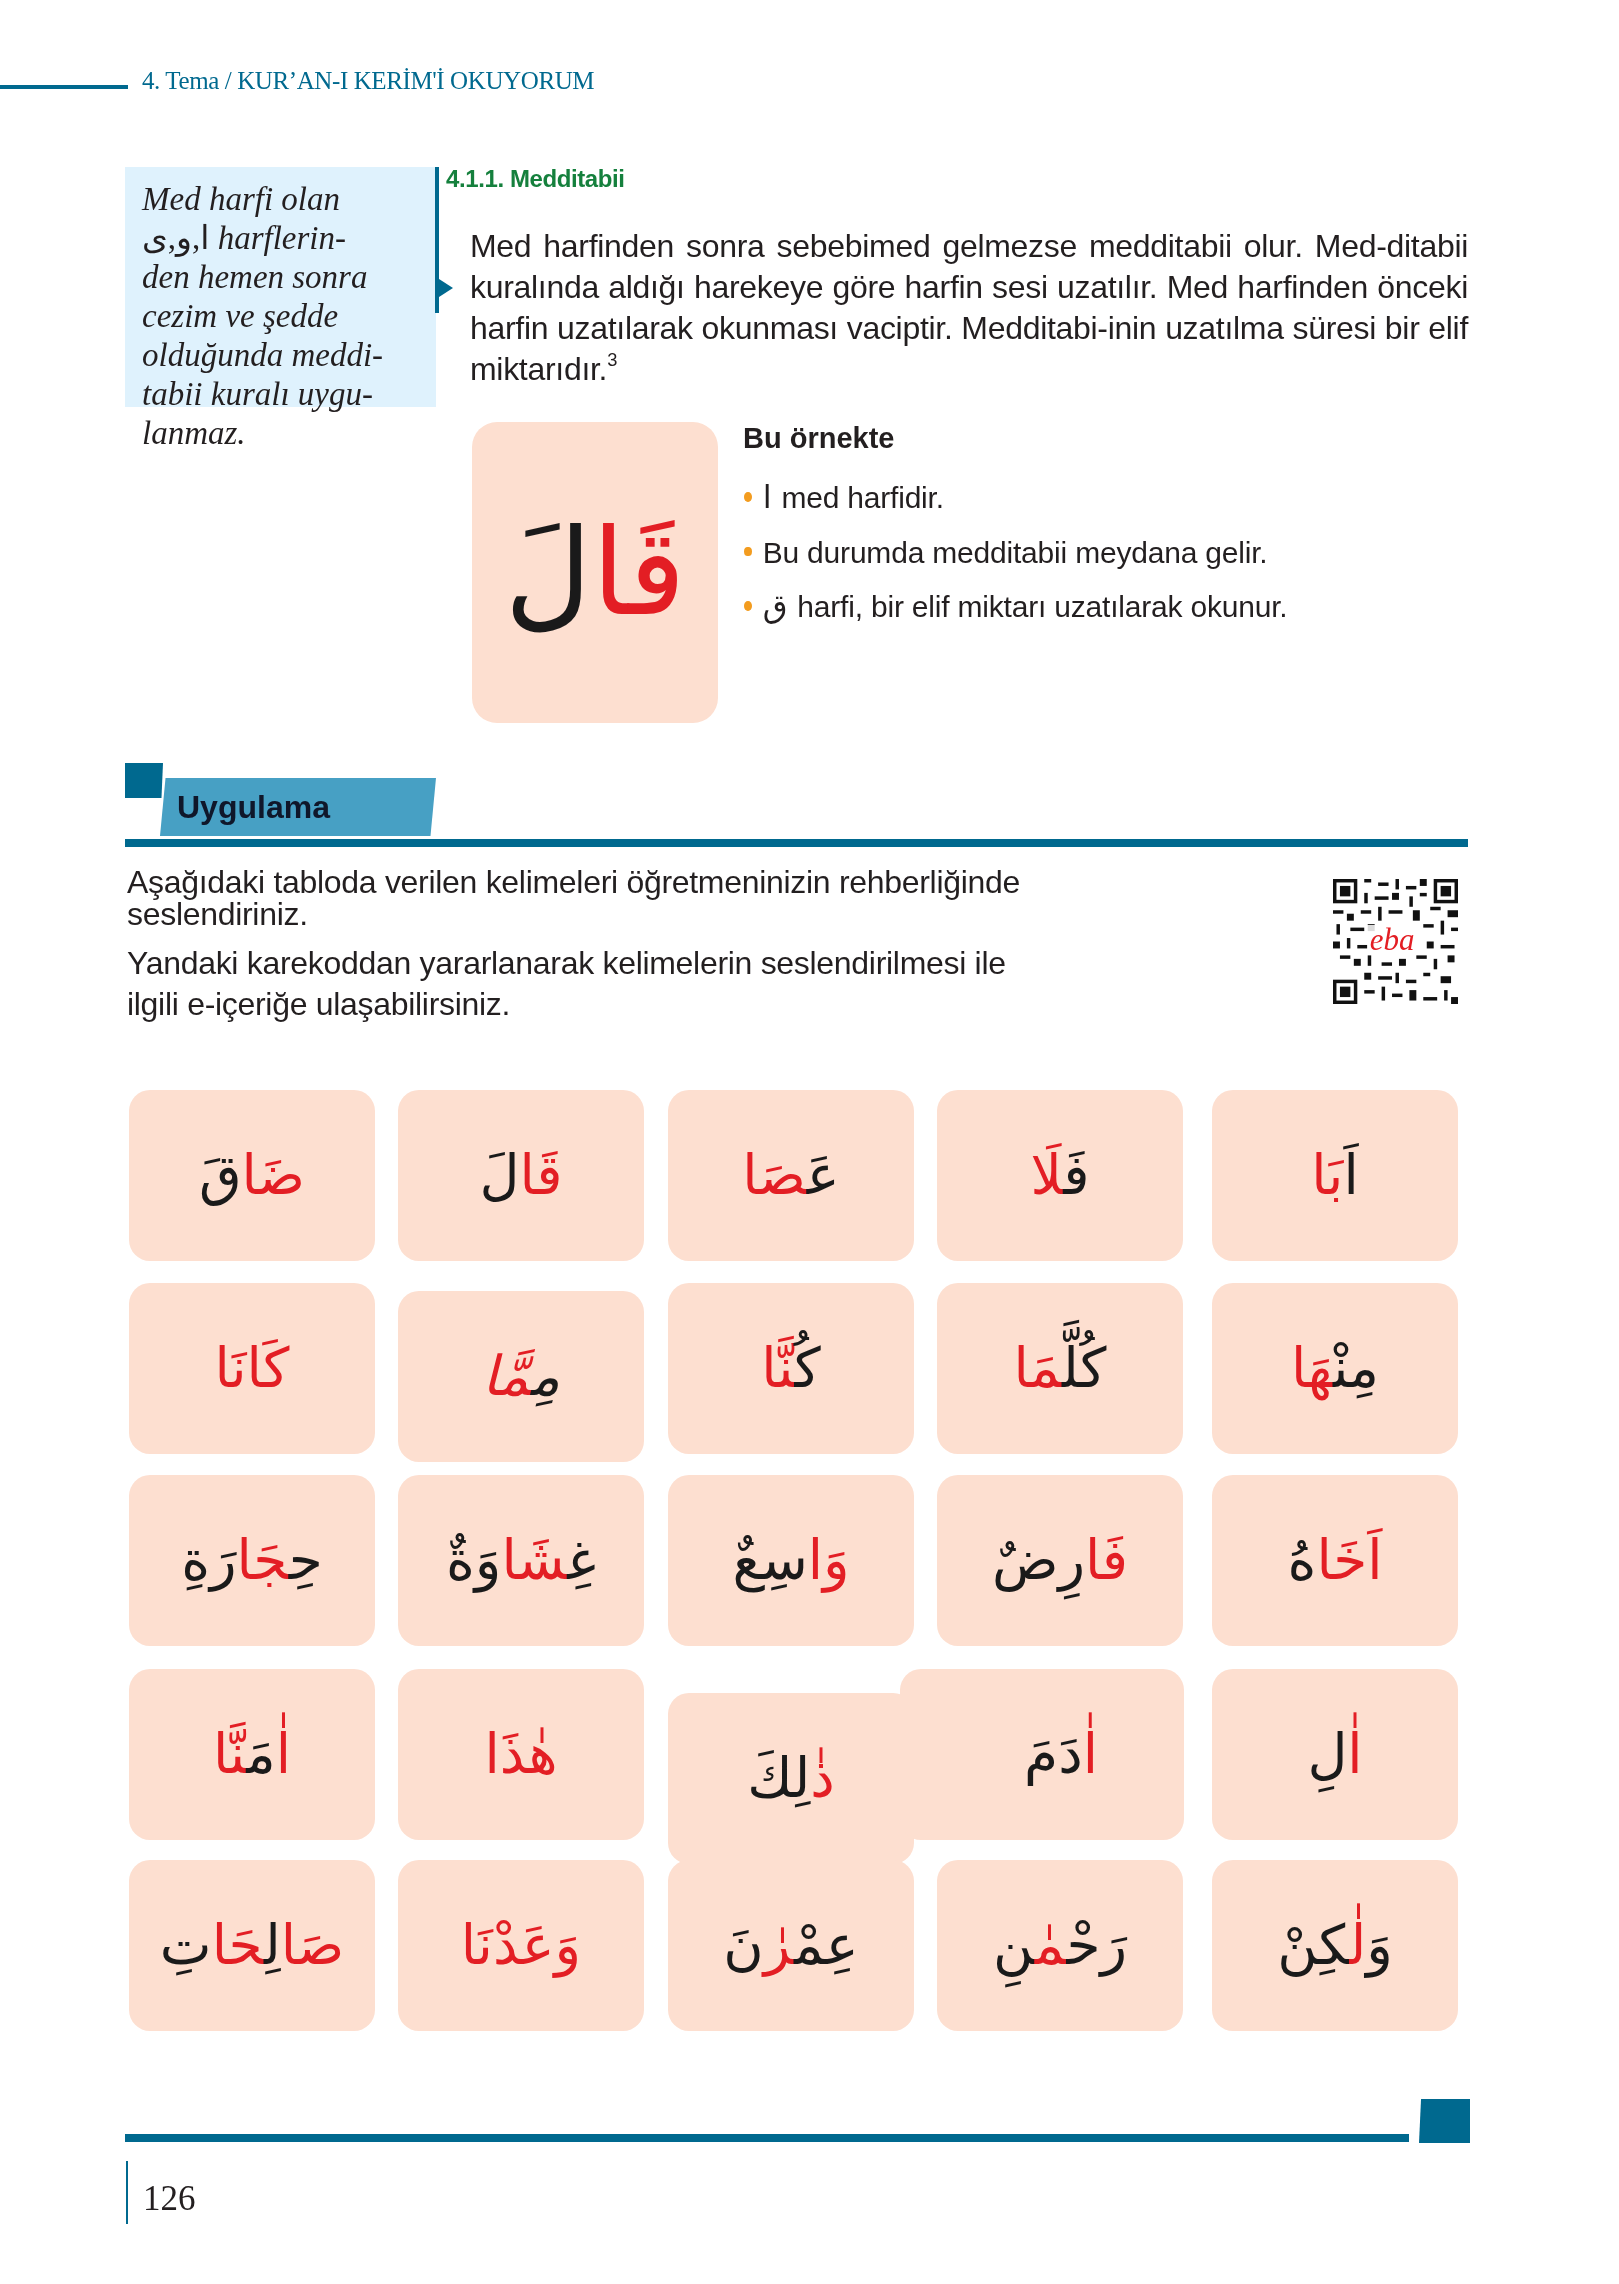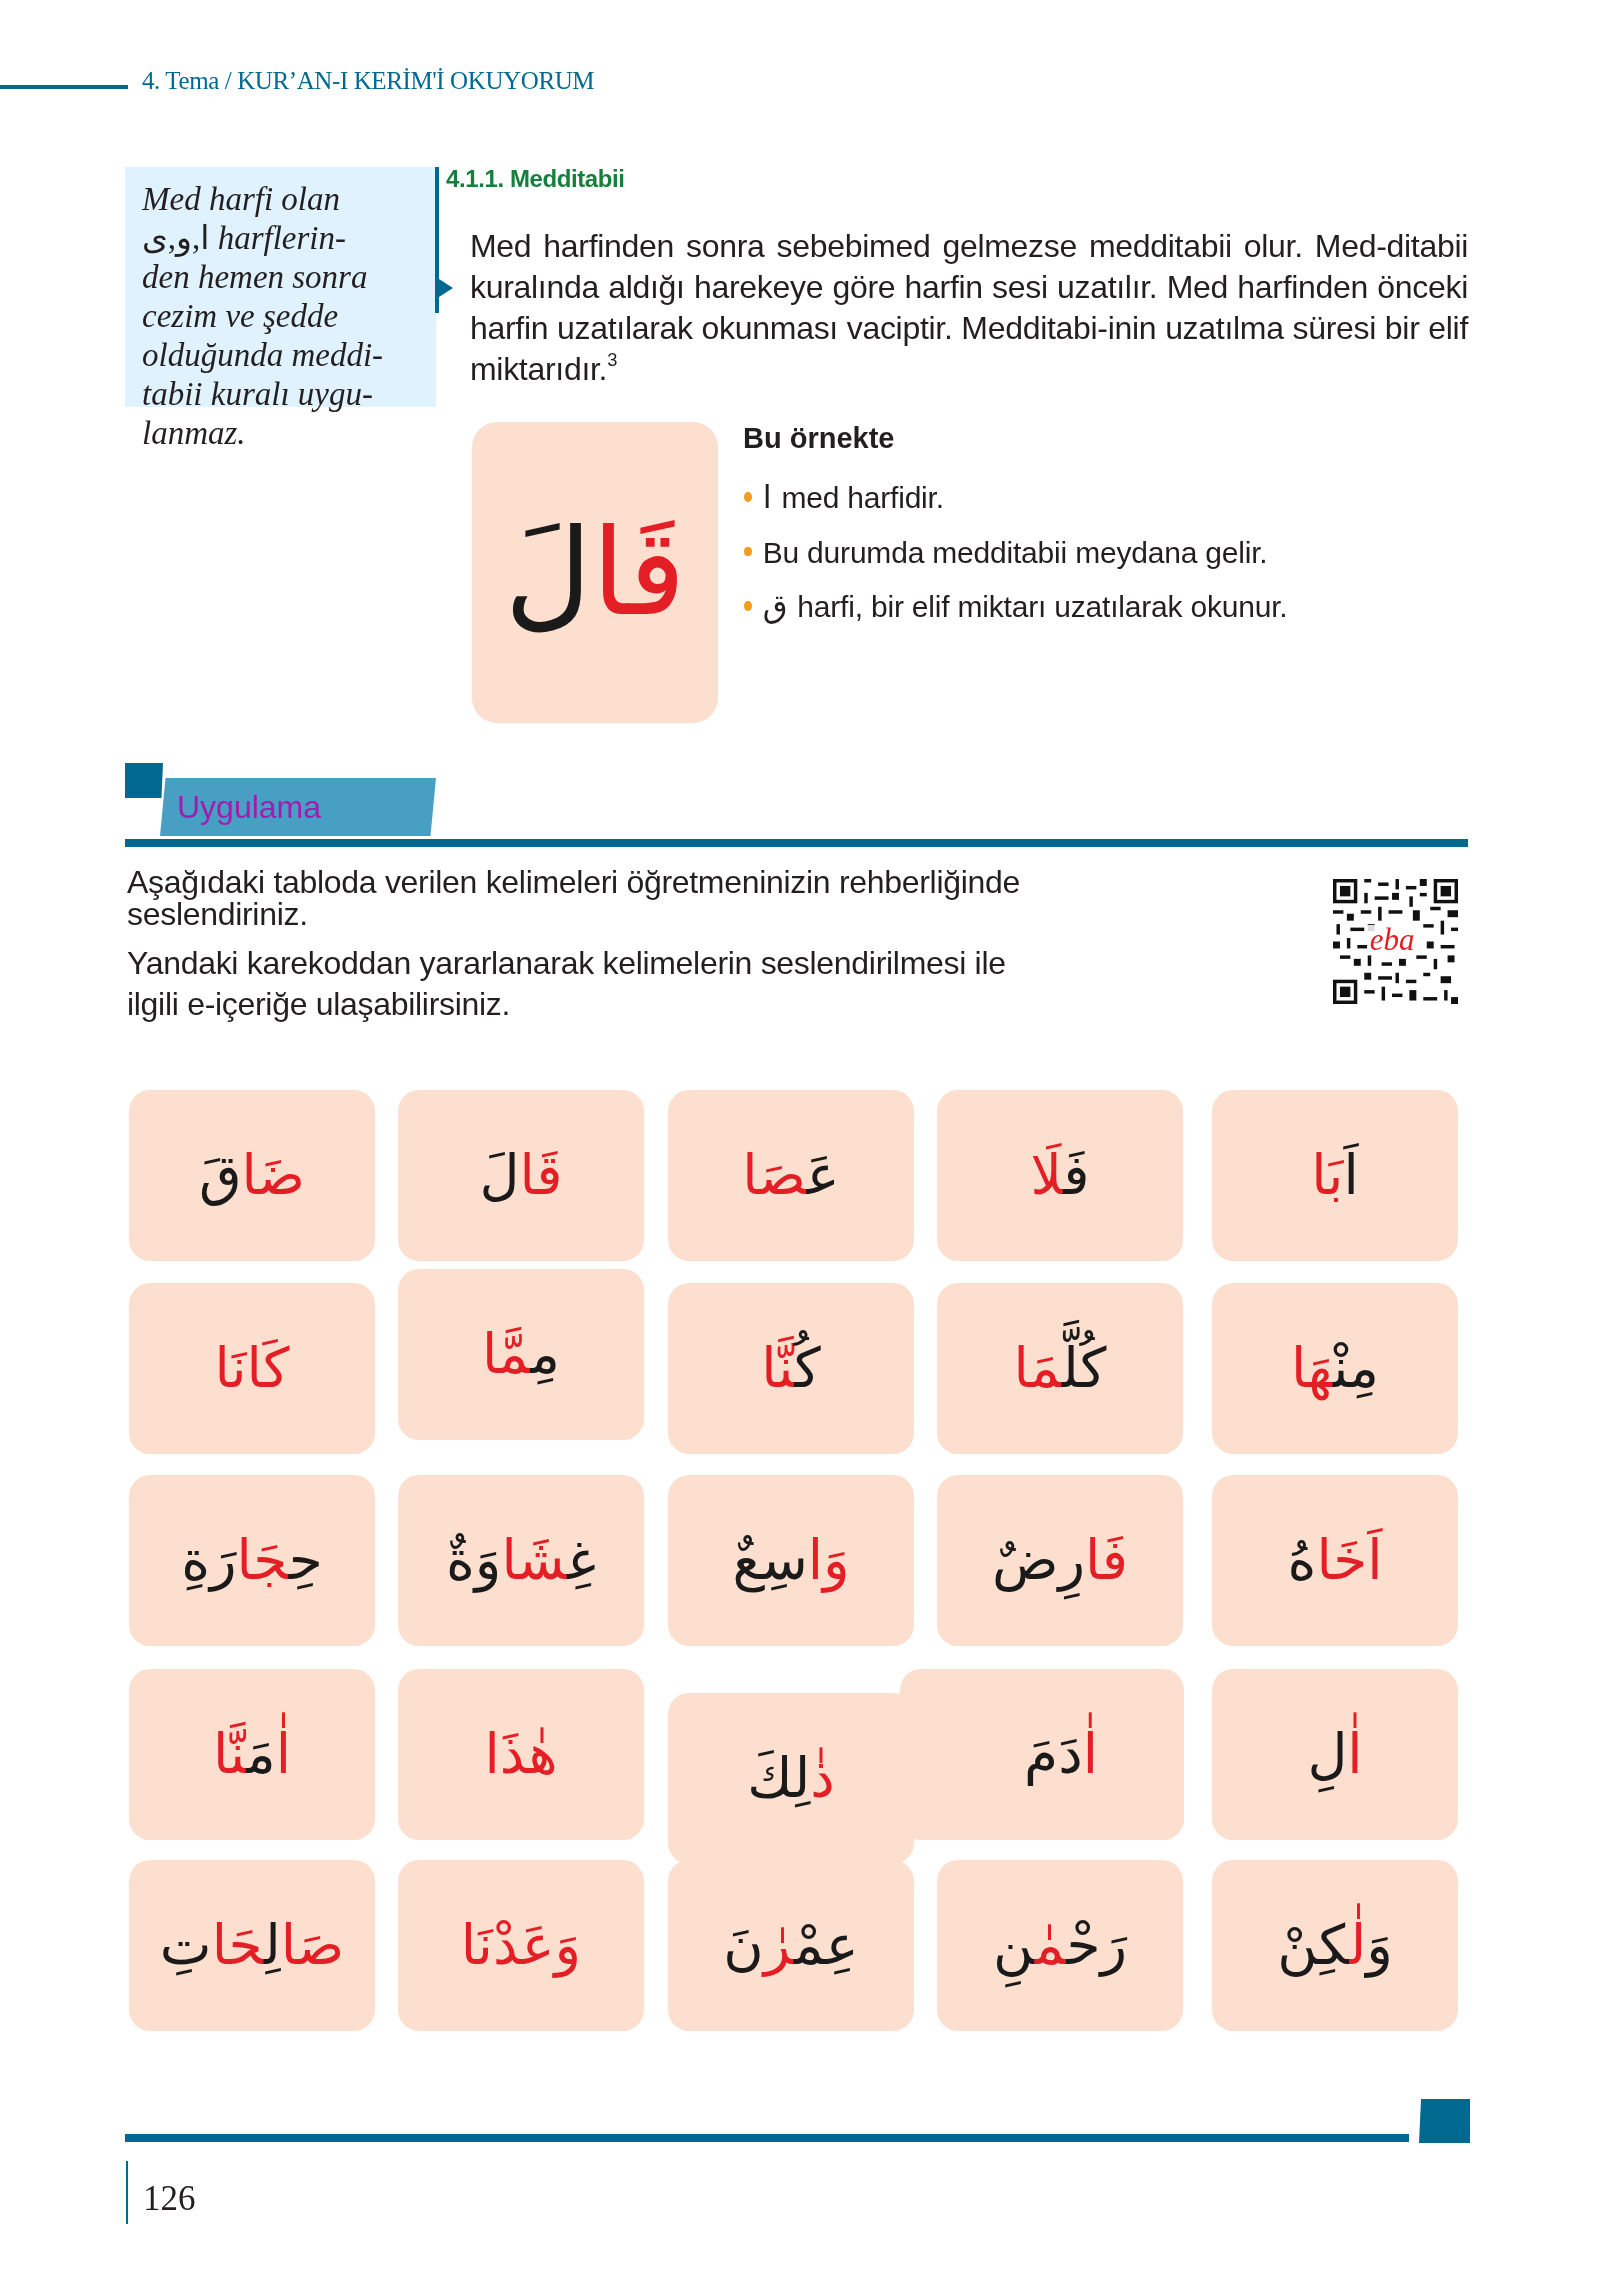--- a/index.html
+++ b/index.html
@@ -40,21 +40,21 @@
   .ex-list li::before { content: ""; position: absolute; left: 1.4px; top: 14px; width: 7.7px; height: 9.8px;
                         border-radius: 50%; background: #f39c1f; }
   .ex-list .ar { font-family: "DejaVu Sans", sans-serif; font-size: 32px; direction: rtl; unicode-bidi: embed;
                  margin-right: 9.8px; }
 
   
   .tab-sq { left: 125px; top: 763px; width: 38px; height: 35px; background: #00698f;
             clip-path: polygon(0 0, 100% 0, 96% 100%, 0 100%); }
   .tab { left: 160px; top: 778px; width: 276px; height: 58px; background: #47a0c4;
          clip-path: polygon(2% 0, 100% 0, 98% 100%, 0 100%); }
-  .tab-label { left: 177px; top: 789px; font-size: 32px; font-weight: normal; color: #a21caf; }
+  .tab-label { left: 177px; top: 789px; font-size: 32px; font-weight: bold; color: #0f172a; }
   .tab-bar { left: 125px; top: 839px; width: 1343px; height: 8.4px; background: #00698f; }
 
   .instr { left: 127px; top: 866px; width: 1054px; font-size: 32px; letter-spacing: -0.3px; }
   .instr p { margin: 0; line-height: 32px; }
   .instr p.gap { margin-top: 12.7px; line-height: 41px; }
 
   .qr { left: 1332px; top: 879px; width: 127px; height: 125px; background: #fff; }
   .qr-tag { left: 1367px; top: 925px; font-family: "Liberation Serif", serif; font-style: italic; font-size: 31px;
             color: #e31e24; background: rgba(255,255,255,0.85); padding: 0 2.8px; line-height: 29.5px; }
 
@@ -192,21 +192,21 @@
     </div>
     <div class="cell" style="left: 808px; top: 0px;">
       <div class="w"><span class="blk">فَ</span><span class="red">لَا</span></div>
     </div>
     <div class="cell" style="left: 1083px; top: 0px;">
       <div class="w"><span class="blk">اَ</span><span class="red">بَا</span></div>
     </div>
     <div class="cell" style="left: 0px; top: 193px;">
       <div class="w"><span class="red">كَانَا</span></div>
     </div>
-    <div class="cell" style="left: 269px; top: 179px;">
+    <div class="cell" style="left: 269px; top: 201px; font-style: italic;">
       <div class="w"><span class="blk">مِ</span><span class="red">مَّا</span></div>
     </div>
     <div class="cell" style="left: 539px; top: 193px;">
       <div class="w"><span class="blk">كُ</span><span class="red">نَّا</span></div>
     </div>
     <div class="cell" style="left: 808px; top: 193px;">
       <div class="w"><span class="blk">كُلَّ</span><span class="red">مَا</span></div>
     </div>
     <div class="cell" style="left: 1083px; top: 193px;">
       <div class="w"><span class="blk">مِنْ</span><span class="red">هَا</span></div>

